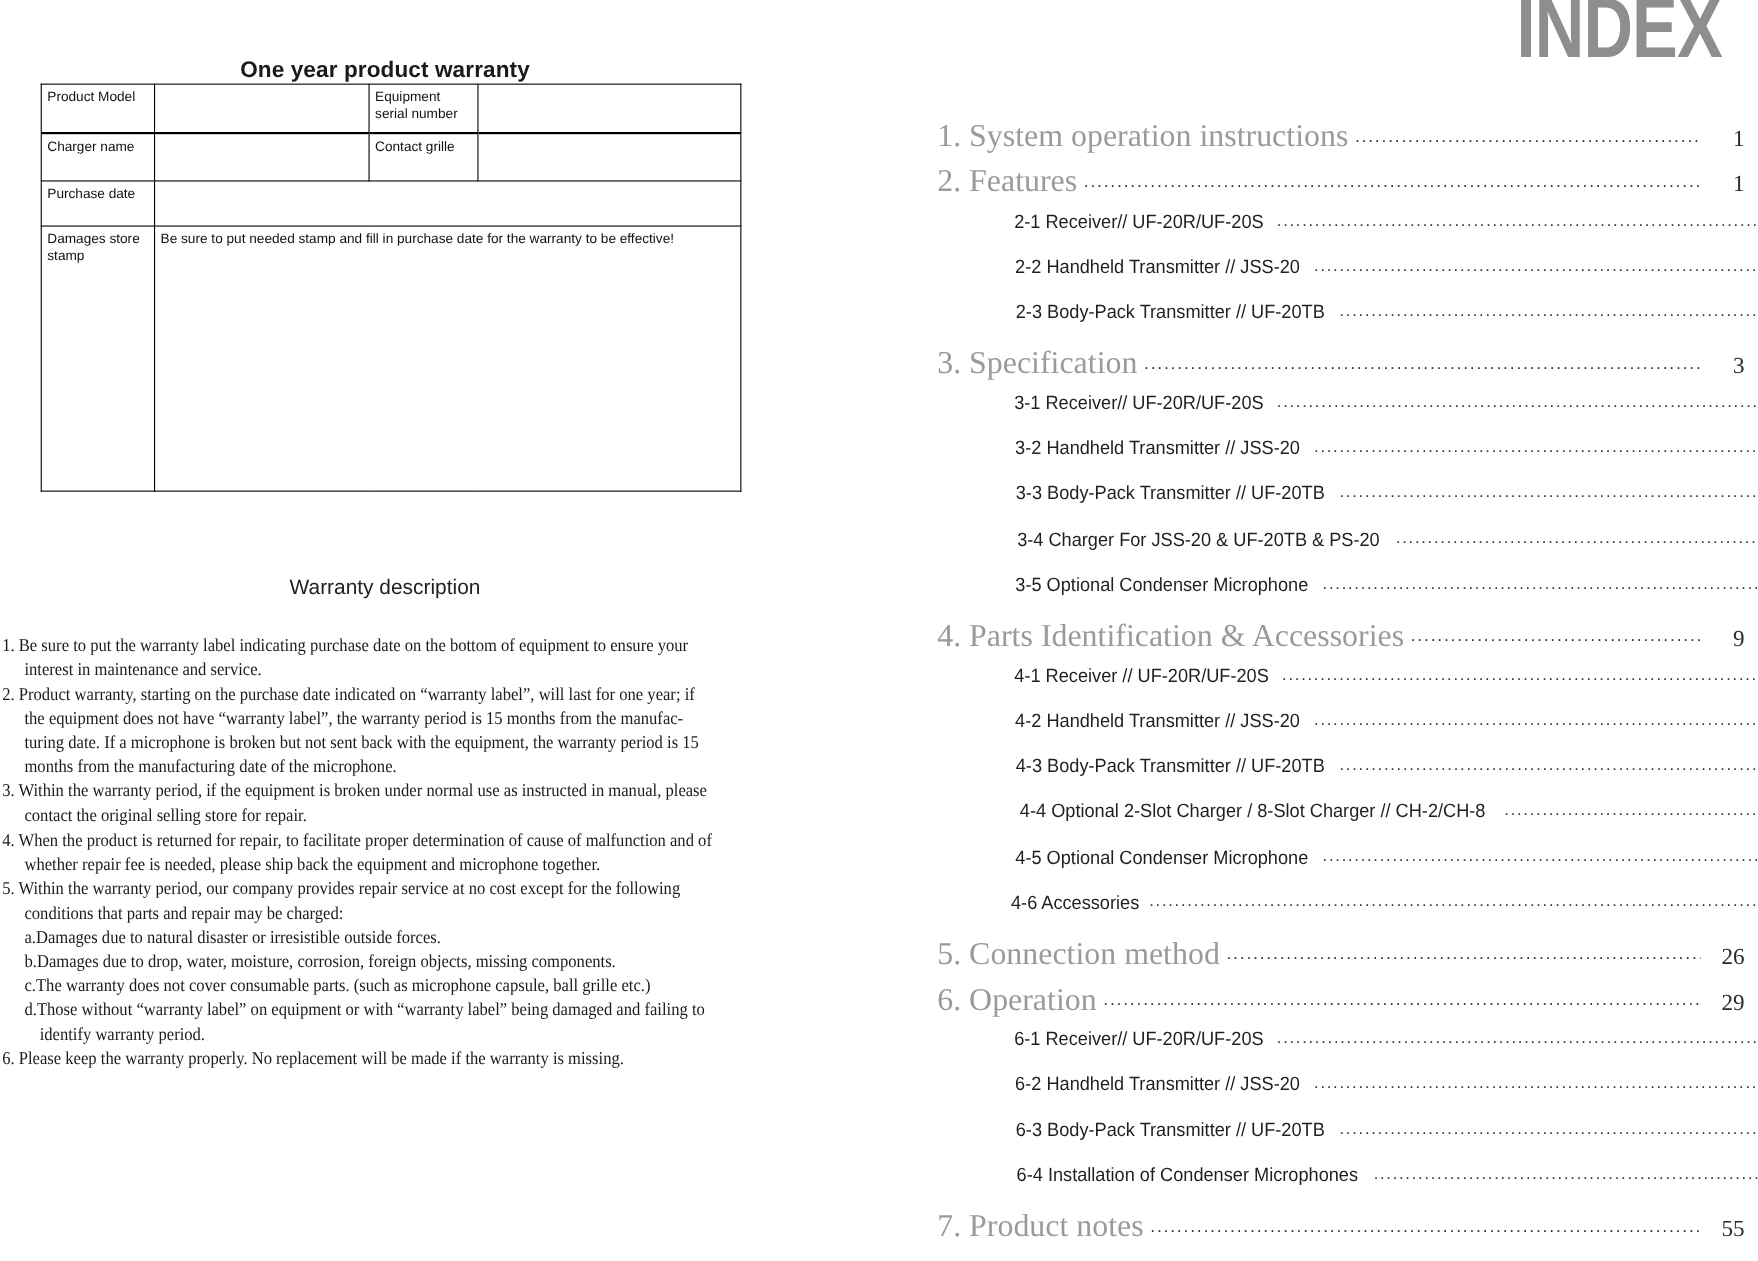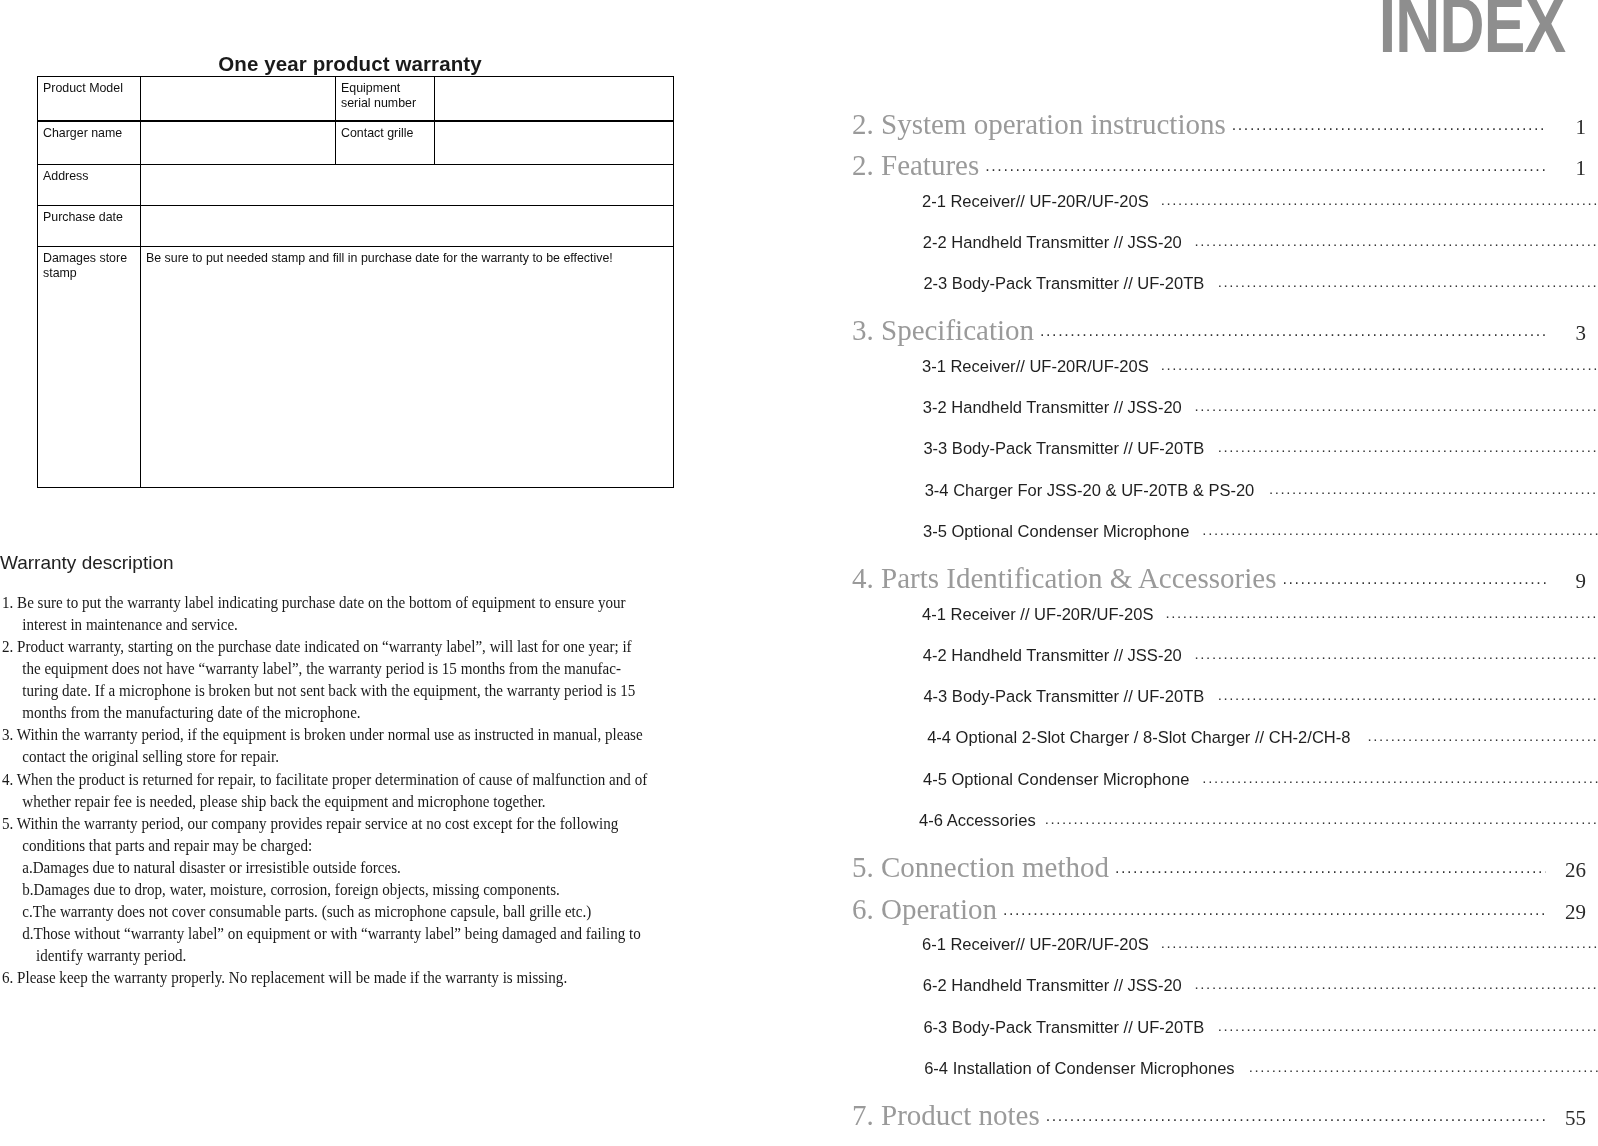--- a/index.html
+++ b/index.html
@@ -43,31 +43,30 @@
   .wtable tr.r1 td{height:35px;}
   .wtable tr.r1 td{border-bottom:2px solid #000;}
   .wtable tr.r2 td{height:34px;}
   .wtable tr.r3 td{height:32px;}
   .wtable tr.r4 td{height:32px;}
   .wtable tr.r5 td{height:232px;}
   .stamp-note{padding-left:9px;padding-top:6px;}
 
   
   .desc-title{
-    position:absolute;left:0;top:552px;width:700px;
-    text-align:left;
+    position:absolute;left:0;top:524px;width:700px;
+    text-align:center;
     font-size:19px;color:#222;font-weight:normal;
   }
   .desc-list{
     position:absolute;left:2px;top:576px;width:706px;
     font-family:"Liberation Serif", serif;
     font-size:16.4px;
     color:#1a1a1a;
     line-height:1.345;
-    margin-top:16px;
   }
   .desc-list .item{
     display:block;
     padding-left:22px;
     text-indent:-22px;
     margin-bottom:0;
     transform:scaleX(0.92);
     transform-origin:left center;
   }
   .desc-list .sub{
@@ -172,24 +171,20 @@
           <td></td>
           <td>Equipment serial number</td>
           <td></td>
         </tr>
         <tr class="r2">
           <td>Charger name</td>
           <td></td>
           <td>Contact grille</td>
           <td></td>
         </tr>
-        <tr class="r3">
-          <td>Address</td>
-          <td colspan="3"></td>
-        </tr>
         <tr class="r4">
           <td>Purchase date</td>
           <td colspan="3"></td>
         </tr>
         <tr class="r5">
           <td>Damages store stamp</td>
           <td colspan="3" class="stamp-note">Be sure to put needed stamp and fill in purchase date for the warranty to be effective!</td>
         </tr>
       </tbody>
     </table>
@@ -210,21 +205,21 @@
     </div>
 
   </div>
 
   <div class="right-col">
 
     <div class="index-title">INDEX</div>
 
     <div class="toc" id="toc-container">
         <div class="toc-row main">
-          <span class="toc-label">2. System operation instructions</span>
+          <span class="toc-label">1. System operation instructions</span>
           <span class="leader">........................................................................................................................</span>
           <span class="toc-page">1</span>
         </div>
         <div class="toc-row main">
           <span class="toc-label">2. Features</span>
           <span class="leader">........................................................................................................................</span>
           <span class="toc-page">1</span>
         </div>
         <div class="toc-row sub">
           <span class="toc-label">2-1  Receiver// UF-20R/UF-20S</span>

